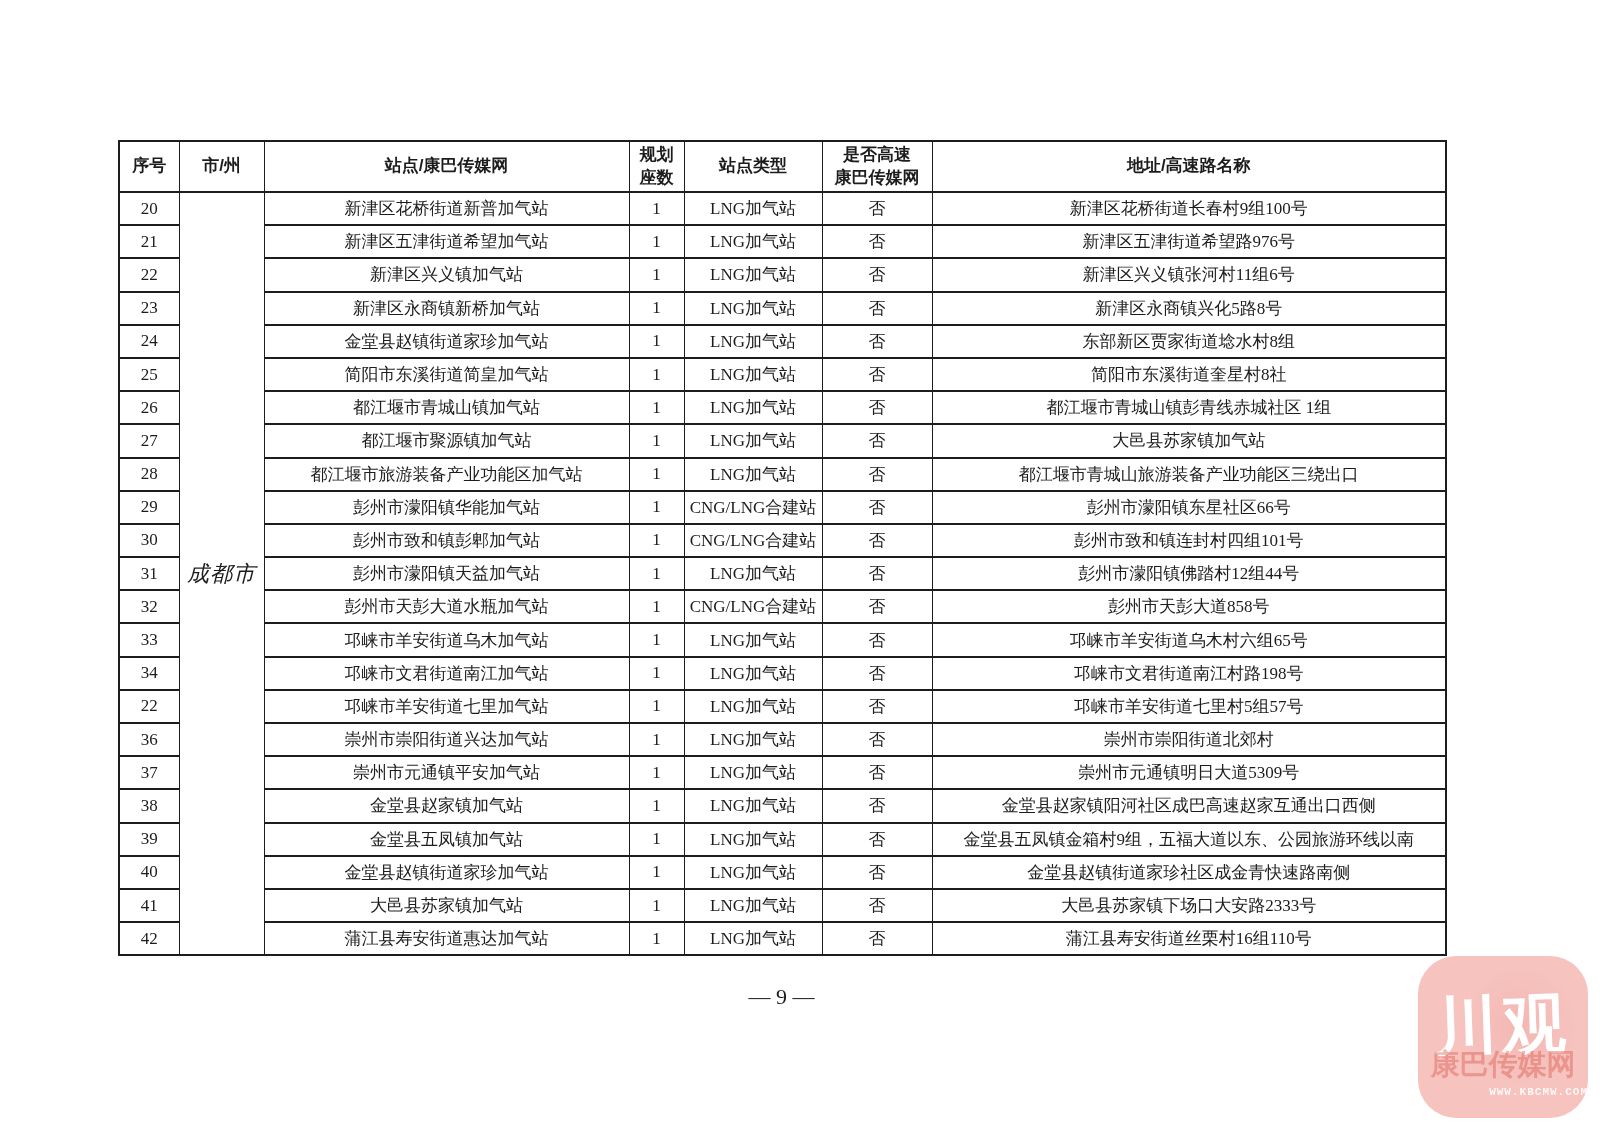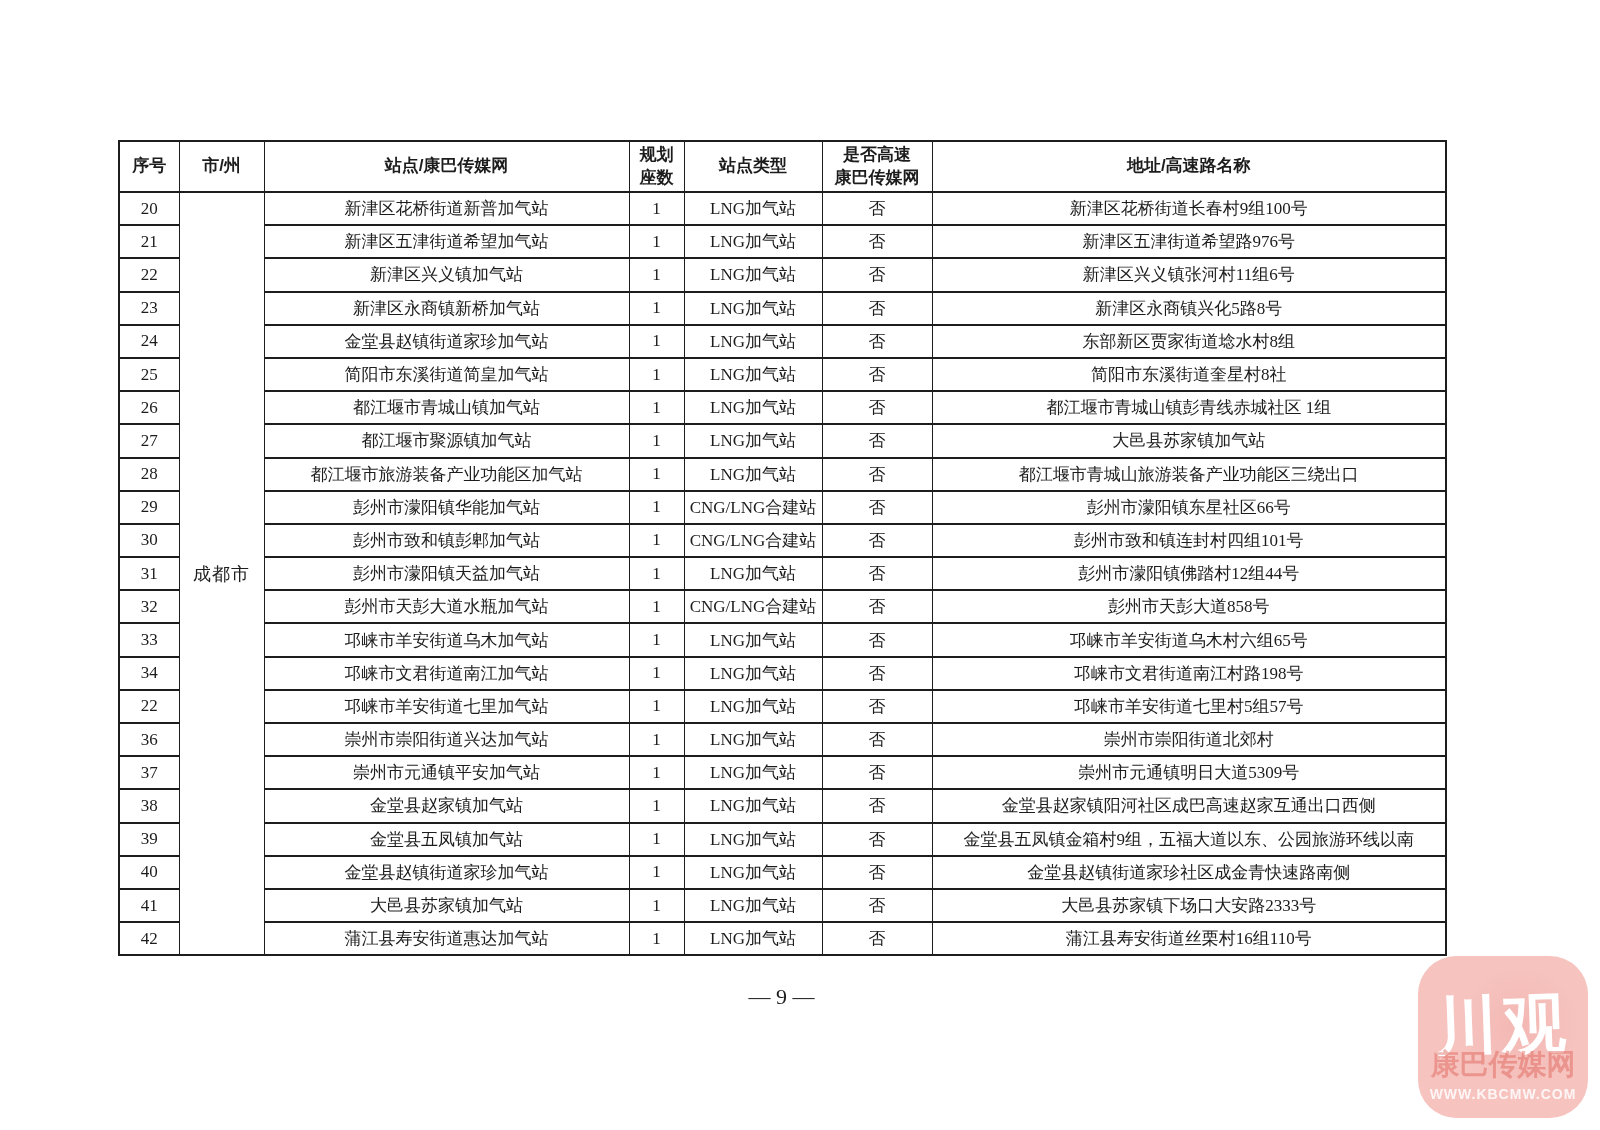--- a/index.html
+++ b/index.html
@@ -44,22 +44,23 @@
     font-family: "Liberation Sans", "DejaVu Sans", sans-serif;
     font-weight: 700;
     font-size: 17px;
     white-space: pre-line;
     line-height: 1.3;
   }
   .doc-table tbody td {
     height: 31.2px;
   }
   .doc-table td.city-cell {
-    font-size: 18px;
+    font-size: 22px;
     letter-spacing: 1px;
+    font-style: italic;
   }
   .page-number {
     position: absolute;
     top: 984px;
     left: 118px;
     width: 1327px;
     text-align: center;
     font-size: 22px;
     color: #1c1c1c;
   }
@@ -114,26 +115,26 @@
     font-weight: bold;
     color: rgba(219, 85, 75, 0.42);
     white-space: nowrap;
     font-family: Liberation Mono, monospace;
   }
   .wm-url {
     position: absolute;
     left: 0;
     top: 130px;
     width: 170px;
-    text-align: center;
-    font-size: 14px;
+    text-align: right;
+    font-size: 11px;
     font-weight: bold;
     letter-spacing: 1px;
     color: rgba(255, 255, 255, 0.85);
-    font-family: Liberation Sans, sans-serif;
+    font-family: Liberation Mono, monospace;
     white-space: nowrap;
   }
 </style>
 </head>
 <body>
 
 <div class="page">
 
   <table class="doc-table">
     <colgroup>

